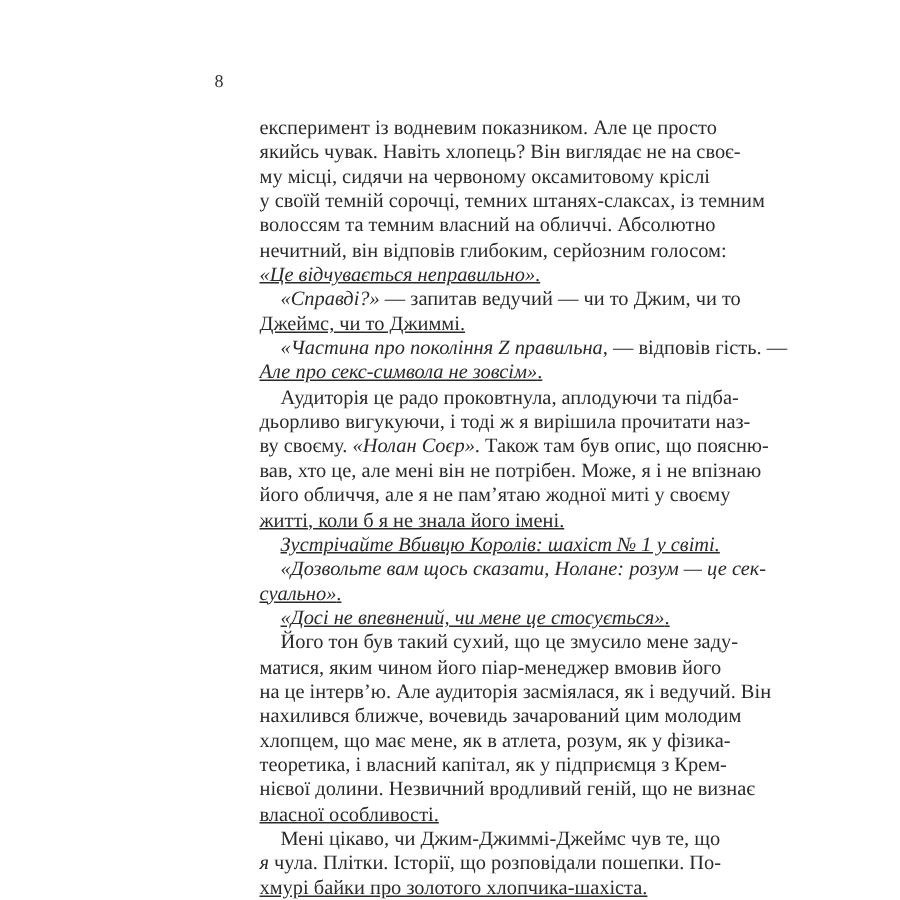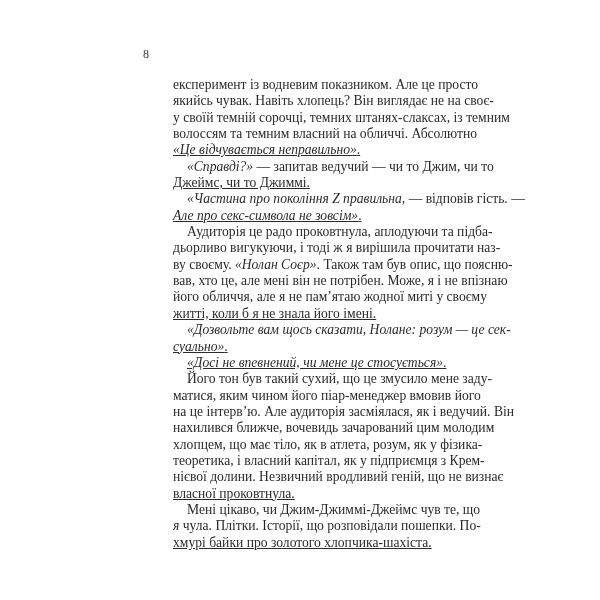--- a/index.html
+++ b/index.html
@@ -23,41 +23,44 @@
     .i { font-style: italic; }
   </style>
 </head>
 <body>
 
 <div class="page">
   <div class="page-number">8</div>
   <div class="text" id="body-text">
       <span class="line"><span>експеримент із водневим показником. Але це просто</span></span>
       <span class="line"><span>якийсь чувак. Навіть хлопець? Він виглядає не на своє-</span></span>
+      <span class="line"><span>му місці, сидячи на червоному оксамитовому кріслі</span></span>
       <span class="line"><span>у своїй темній сорочці, темних штанях-слаксах, із темним</span></span>
       <span class="line"><span>волоссям та темним власний на обличчі. Абсолютно</span></span>
+      <span class="line"><span>нечитний, він відповів глибоким, серйозним голосом:</span></span>
       <span class="line last"><span class="i">«Це відчувається неправильно»</span><span>.</span></span>
       <span class="line indent"><span class="i">«Справді?»</span><span> — запитав ведучий — чи то Джим, чи то</span></span>
       <span class="line last"><span>Джеймс, чи то Джиммі.</span></span>
       <span class="line indent"><span class="i">«Частина про покоління Z правильна</span><span>, — відповів гість. —</span></span>
       <span class="line last"><span class="i">Але про секс-символа не зовсім»</span><span>.</span></span>
       <span class="line indent"><span>Аудиторія це радо проковтнула, аплодуючи та підба-</span></span>
       <span class="line"><span>дьорливо вигукуючи, і тоді ж я вирішила прочитати наз-</span></span>
       <span class="line"><span>ву своєму. </span><span class="i">«Нолан Соєр»</span><span>. Також там був опис, що поясню-</span></span>
       <span class="line"><span>вав, хто це, але мені він не потрібен. Може, я і не впізнаю</span></span>
       <span class="line"><span>його обличчя, але я не пам’ятаю жодної миті у своєму</span></span>
       <span class="line last"><span>житті, коли б я не знала його імені.</span></span>
+      <span class="line indent last"><span class="i">Зустрічайте Вбивцю Королів: шахіст № 1 у світі.</span></span>
       <span class="line indent"><span class="i">«Дозвольте вам щось сказати, Нолане: розум — це сек-</span></span>
       <span class="line last"><span class="i">суально»</span><span>.</span></span>
       <span class="line indent last"><span class="i">«Досі не впевнений, чи мене це стосується»</span><span>.</span></span>
       <span class="line indent"><span>Його тон був такий сухий, що це змусило мене заду-</span></span>
       <span class="line"><span>матися, яким чином його піар-менеджер вмовив його</span></span>
       <span class="line"><span>на це інтерв’ю. Але аудиторія засміялася, як і ведучий. Він</span></span>
       <span class="line"><span>нахилився ближче, вочевидь зачарований цим молодим</span></span>
-      <span class="line"><span>хлопцем, що має тіло, як в атлета, розум, як у фізика-</span></span>
+      <span class="line"><span>хлопцем, що має мене, як в атлета, розум, як у фізика-</span></span>
       <span class="line"><span>теоретика, і власний капітал, як у підприємця з Крем-</span></span>
       <span class="line"><span>нієвої долини. Незвичний вродливий геній, що не визнає</span></span>
-      <span class="line last"><span>власної проковтнула.</span></span>
+      <span class="line last"><span>власної особливості.</span></span>
       <span class="line indent"><span>Мені цікаво, чи Джим-Джиммі-Джеймс чув те, що</span></span>
       <span class="line"><span class="i">я</span><span> чула. Плітки. Історії, що розповідали пошепки. По-</span></span>
       <span class="line last"><span>хмурі байки про золотого хлопчика-шахіста.</span></span>
     </div>
 </div>
 
 </body></html>

